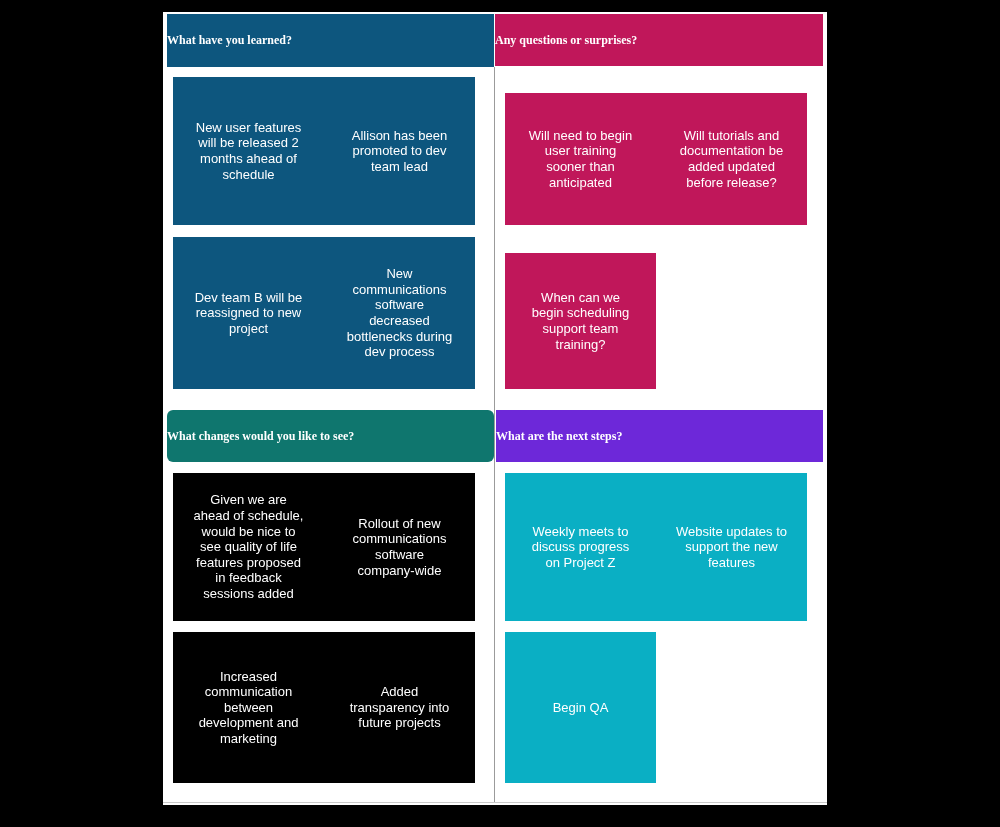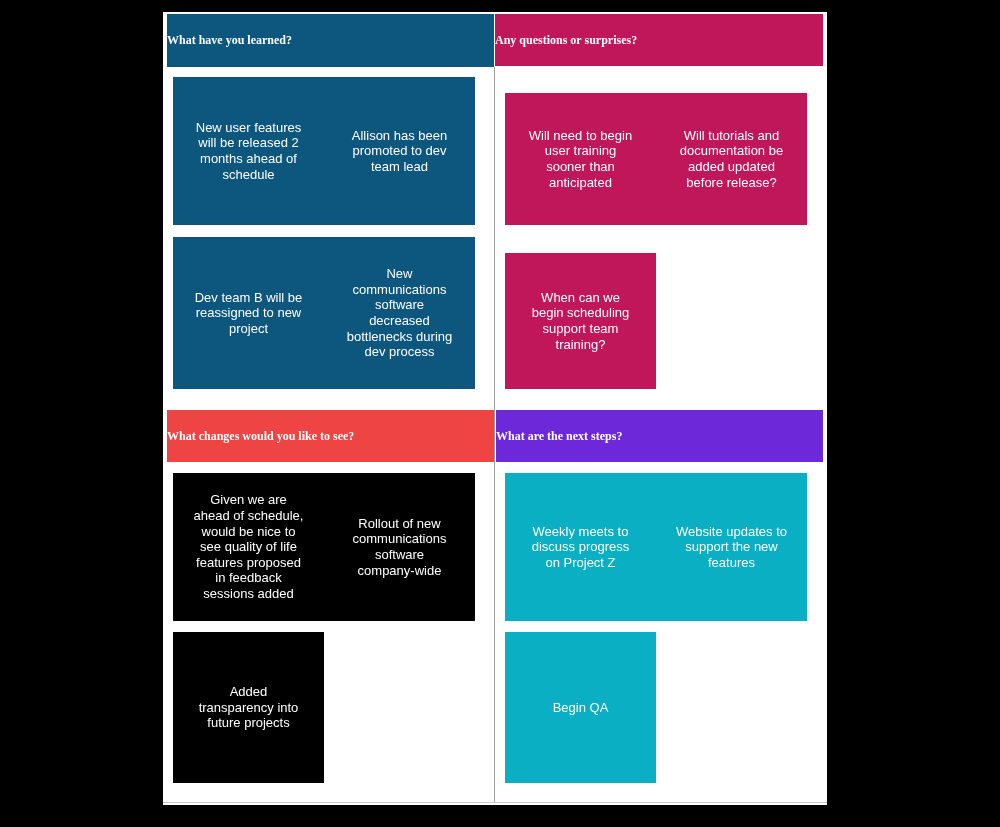--- a/index.html
+++ b/index.html
@@ -31,21 +31,21 @@
     align-items: center;
     justify-content: flex-start;
     color: #ffffff;
     font-weight: 700;
     font-size: 12px;
     text-align: center;
     font-family: Liberation Serif, serif;
   }
   .hdr-learned   { left: 4px;   top: 2px;   width: 327px; height: 53px; background: #0D567E; }
   .hdr-questions { left: 332px; top: 2px;   width: 328px; height: 52px; background: #C0175A; }
-  .hdr-changes   { left: 4px;   top: 398px; width: 327px; height: 52px; background: #ef4444; }
+  .hdr-changes   { left: 4px;   top: 398px; width: 327px; height: 52px; background: #0f766e; border-radius: 6px; }
   .hdr-next      { left: 333px; top: 398px; width: 327px; height: 52px; background: #6d28d9; }
 
   .cards {
     position: absolute;
     display: grid;
     grid-template-columns: 151px 151px;
   }
   .cards-top    { grid-template-rows: 148px 152px; row-gap: 12px; top: 65px; }
   .cards-bottom { grid-template-rows: 148px 151px; row-gap: 11px; top: 461px; }
   .cards-left   { left: 10px; }
@@ -144,20 +144,25 @@
 ahead of schedule,
 would be nice to
 see quality of life
 features proposed
 in feedback
 sessions added</div>
       <div class="card c-changes">Rollout of new
 communications
 software
 company-wide</div>
+      <div class="card c-changes">Increased
+communication
+between
+development and
+marketing</div>
       <div class="card c-changes">Added
 transparency into
 future projects</div>
     </div>
 
     <div class="cards cards-bottom cards-right">
       <div class="card c-next">Weekly meets to
 discuss progress
 on Project Z</div>
       <div class="card c-next">Website updates to

